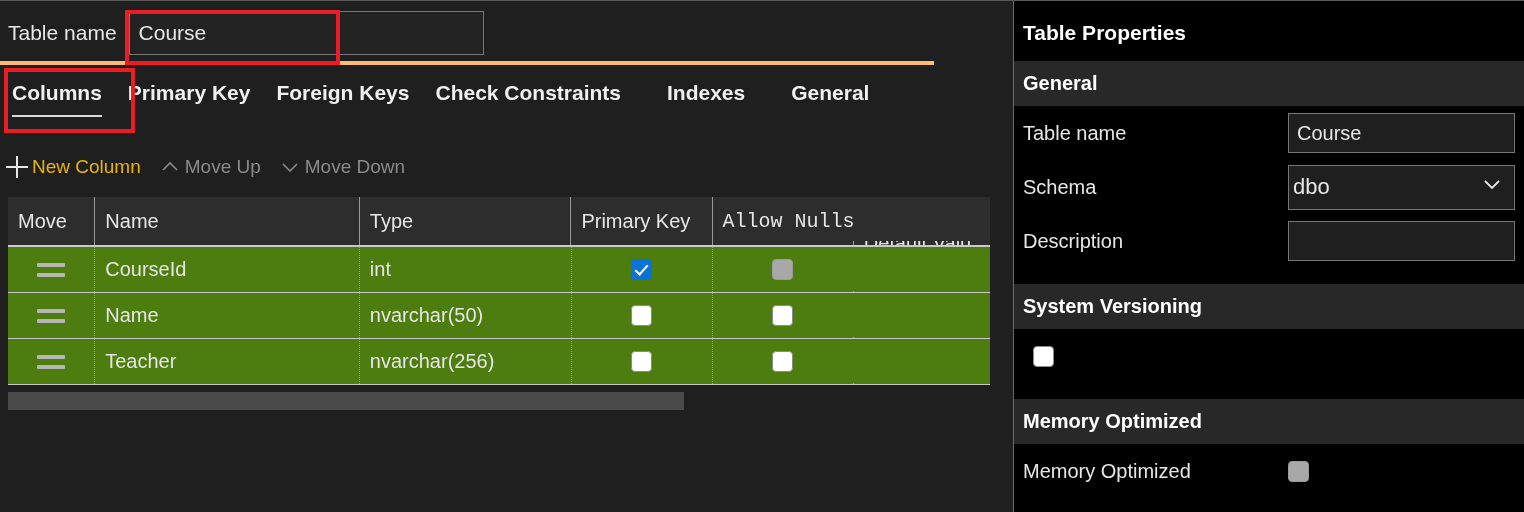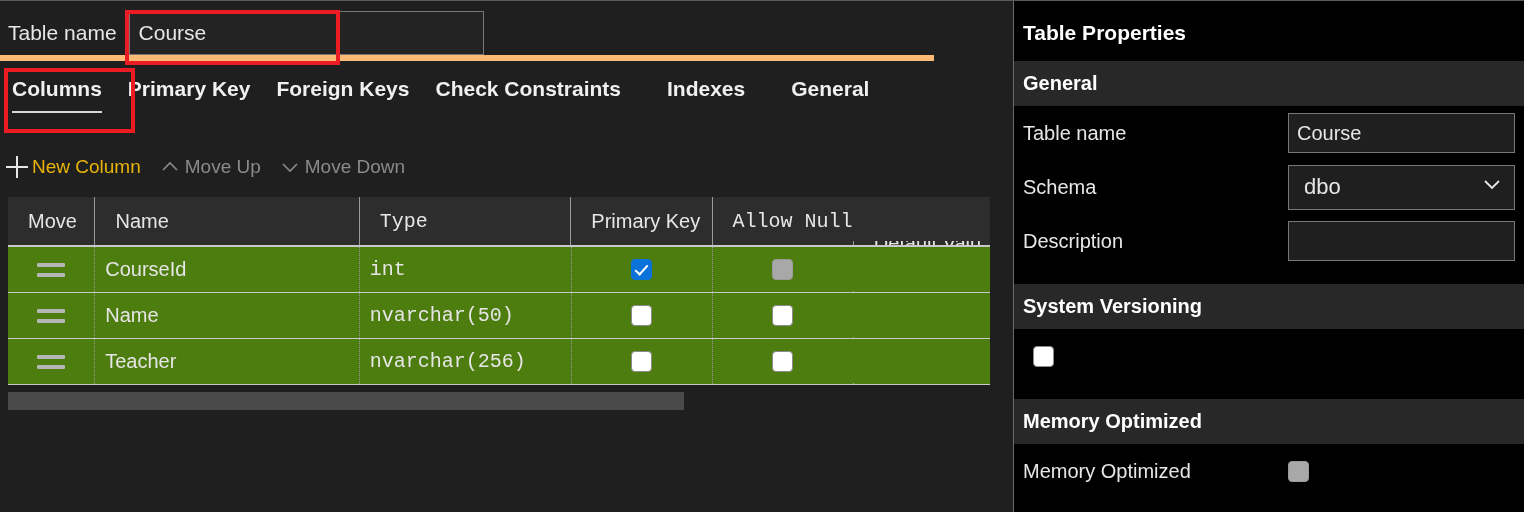--- a/index.html
+++ b/index.html
@@ -58,24 +58,24 @@
     color: #e6e6e6;
     font-size: 21px;
     font-family: "Liberation Sans", sans-serif;
     padding: 0 9px;
     outline: none;
   }
 
   
   .tabbar {
     position: absolute;
-    left: 0; top: 54px;
+    left: 0; top: 60px;
     width: 934px;
     height: 64px;
-    border-top: 6px solid #fdba74;
+    border-top: 4px solid #fdba74;
     box-sizing: border-box;
   }
   .tabs {
     display: flex;
     align-items: flex-start;
     height: 100%;
     padding-left: 12px;
   }
   .tab {
     position: relative;
@@ -144,21 +144,21 @@
     display: flex;
     background: #2d2d2d;
     height: 48px;
     border-bottom: 2px solid #c8c8c8;
   }
   .grid-head .cell {
     display: flex;
     align-items: center;
     font-size: 20px;
     color: #e6e6e6;
-    padding-left: 20px;
+    padding-left: 10px;
     box-sizing: border-box;
     border-left: 1px solid #9a9a9a;
     overflow: hidden;
     white-space: nowrap;
   }
   .grid-head .cell:first-child { border-left: none; }
 
   .grid-row {
     display: flex;
     height: 45px;
@@ -174,21 +174,21 @@
     box-sizing: border-box;
     border-left: 1px dotted #9a9a9a;
     overflow: hidden;
     white-space: nowrap;
   }
   .grid-row .cell:first-child { border-left: none; }
   .cell.center { justify-content: center; padding-left: 0; }
 
   .c-move { width: 88px; }
   .c-name { width: 270px; }
-  .c-type { width: 216px; font-family: Liberation Mono, monospace; }
+  .c-type { width: 216px; }
   .c-pk   { width: 144px; }
   .c-an   { width: 144px; font-family: Liberation Mono, monospace; }
   .c-def  { width: 140px; margin-top: 44px; }
 
   .drag-handle {
     width: 28px;
     height: 14px;
     position: relative;
     cursor: grab;
   }
@@ -311,21 +311,21 @@
     position: relative;
     width: 227px;
     height: 45px;
     box-sizing: border-box;
     background: #1f1f1f;
     border: 1px solid #777;
     color: #e6e6e6;
     font-size: 22px;
     display: flex;
     align-items: center;
-    padding: 0 15px;
+    padding: 0 4px;
     cursor: pointer;
   }
   .rp-select .chev {
     position: absolute;
     right: 10px;
     top: 50%;
     transform: translateY(-50%);
   }
   .prop-row-rel { position: relative; }
   .inline-cb { margin-left: 10px; }

